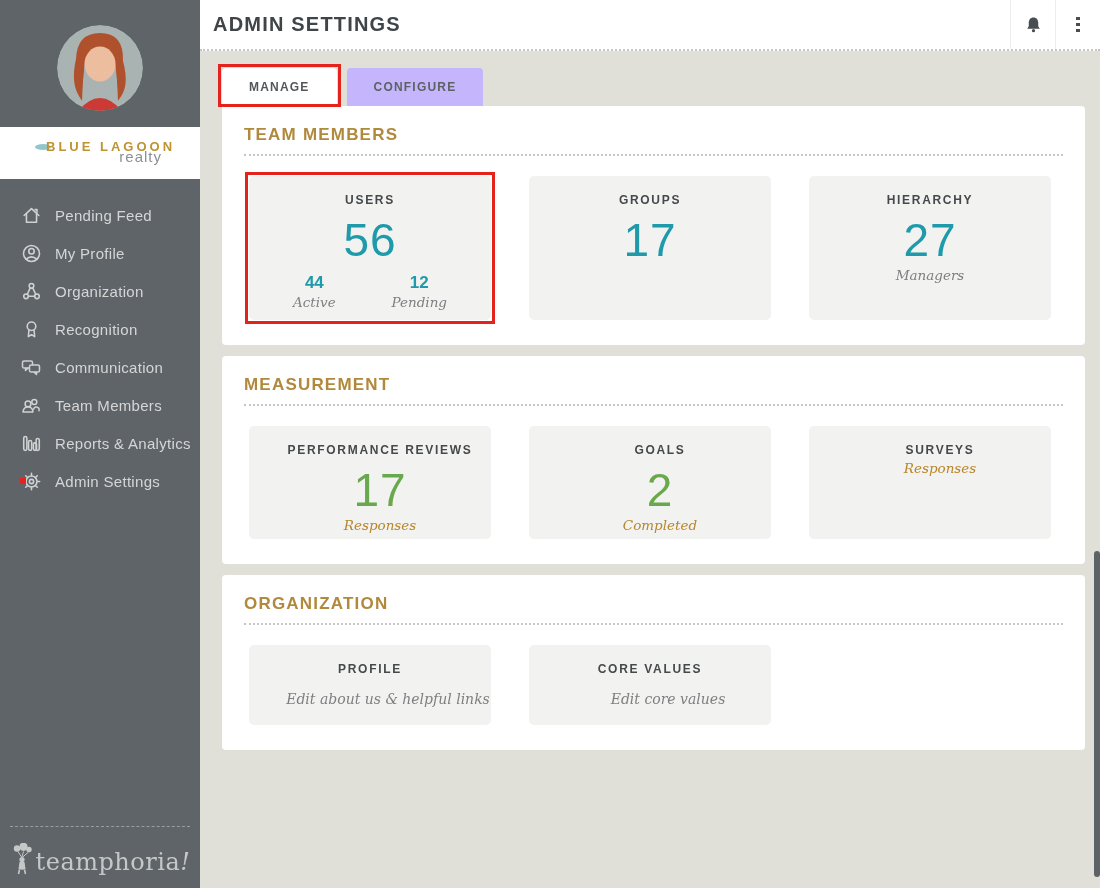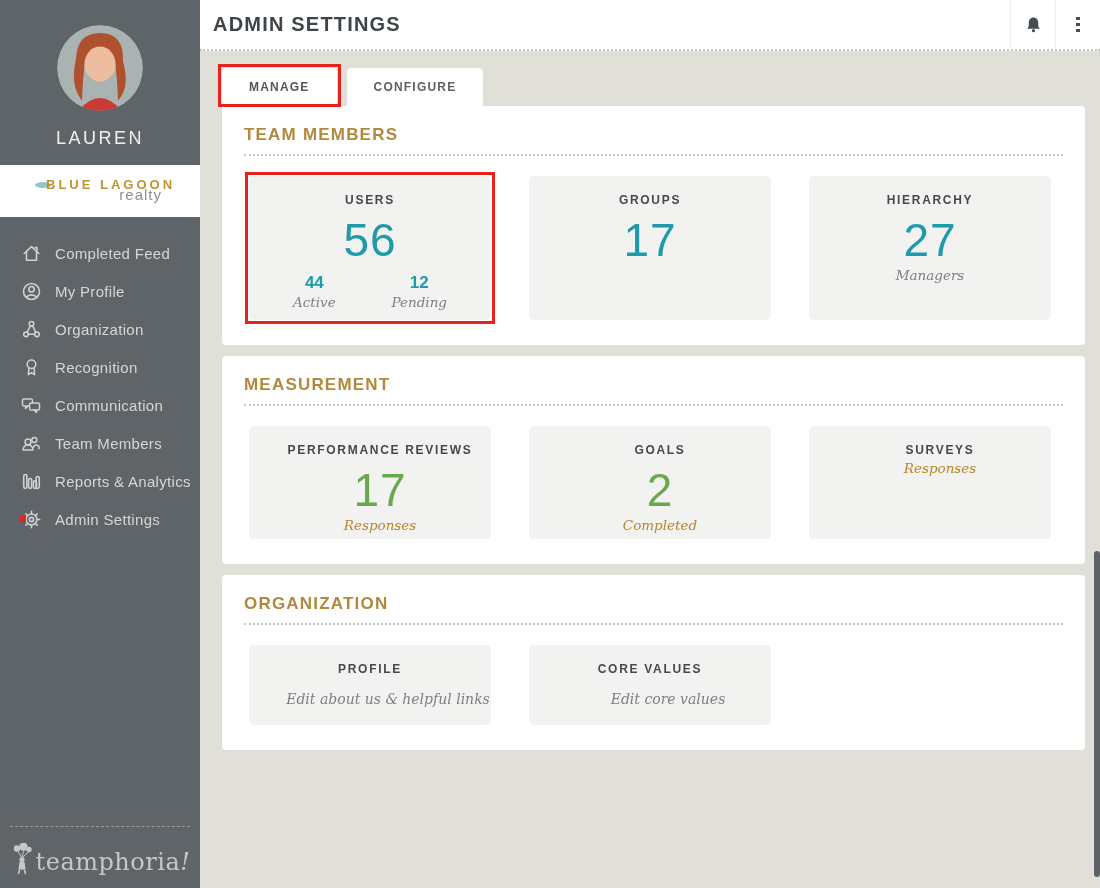--- a/index.html
+++ b/index.html
@@ -45,21 +45,21 @@
   .topbar{position:relative;height:51px;background:#fff;display:flex;align-items:stretch;border-bottom:2px dotted #c6c6c1;}
   .topbar h1{align-self:center;padding-left:13px;font-size:20px;font-weight:bold;letter-spacing:1.2px;color:var(--header-text);}
   .topbar-right{margin-left:auto;display:flex;align-items:stretch;}
   .top-divider{width:1px;background:#ededeb;}
   .icon-btn{width:44px;border:none;background:none;display:flex;align-items:center;justify-content:center;cursor:pointer;}
   .kebab{display:flex;flex-direction:column;gap:2.5px;}
   .kebab span{width:3.5px;height:3.5px;background:#484d52;display:block;}
 
   .content{position:absolute;top:53px;left:0;right:0;bottom:0;padding:15px 15px 0 22px;}
   .tabs{display:flex;gap:10px;height:38px;margin-bottom:0;}
-  .tab{position:relative;border:none;height:38px;padding:0 27px;font-family:"Liberation Sans",sans-serif;font-size:12px;font-weight:bold;letter-spacing:1.2px;color:#5d6164;background:#ffffff;border-radius:4px 4px 0 0;cursor:pointer;}
+  .tab{position:relative;border:none;height:38px;padding:0 27px;font-family:"Liberation Sans",sans-serif;font-size:12px;font-weight:bold;letter-spacing:1.2px;color:#5d6164;background:#c4b5fd;border-radius:4px 4px 0 0;cursor:pointer;}
   .tab.active{background:#fff;color:#53575a;}
 
   .panel{position:relative;background:#fff;border-radius:4px;padding:19px 22px 25px;margin-bottom:11px;width:863px;}
   .panel.first{border-top-left-radius:0;}
   .section-title{font-size:17px;font-weight:bold;letter-spacing:1.2px;color:var(--gold);}
   .dotted{border-bottom:2px dotted #c6c6c1;margin-top:9px;}
   .cards{display:flex;gap:38px;margin-top:20px;padding-left:5px;}
   .card{position:relative;width:242px;background:var(--card-bg);border-radius:5px;text-align:center;padding-top:17px;cursor:pointer;}
   .s0 .card{height:144px;}
   .s1 .card{height:113px;padding-left:20px;}
@@ -100,38 +100,37 @@
           <rect width="86" height="86" fill="#a9b3b2"></rect>
           <path d="M19 34 Q20 8 43 8 Q67 8 66 36 Q73 62 62 74 L59 46 Q59 28 43 27 Q27 28 27 46 L24 74 Q13 60 19 34 Z" fill="#b0512e"></path>
           <ellipse cx="43" cy="39" rx="15.5" ry="17.5" fill="#ecbd9f"></ellipse>
           <path d="M34 45 Q43 53 52 45 Q48 49 43 49 Q38 49 34 45 Z" fill="#fff"></path>
           <path d="M21 86 Q43 60 65 86 Z" fill="#cb3a35"></path>
           <path d="M25 76 Q16 62 21 38 L26 52 Z" fill="#b0512e"></path>
           <path d="M61 76 Q70 62 65 38 L60 52 Z" fill="#b0512e"></path>
         </g>
       </svg>
     </button>
-    <div class="user-name">LAUREN</div>
 
     <div class="brand-strip">
       <span class="brand-swoosh"></span>
       <div class="brand-primary">BLUE LAGOON</div>
       <div class="brand-secondary">realty</div>
     </div>
 
     <ul class="nav" id="nav-list">
         <li>
           <span class="nav-icon">
             <svg width="21" height="21" viewBox="0 0 20 20" stroke="#d0d1d2" stroke-width="1.5" fill="none" stroke-linecap="round" stroke-linejoin="round">
               <path d="M3 10 L10 3.4 L17 10"></path>
               <path d="M5.2 8.2 L5.2 16.4 L14.8 16.4 L14.8 8.2"></path>
               <path d="M13.4 4.4 L15.2 4.4 L15.2 7"></path>
             </svg>
           </span>
-          <span>Completed Feed</span>
+          <span>Pending Feed</span>
         </li>
         <li>
           <span class="nav-icon">
             <svg width="21" height="21" viewBox="0 0 20 20" stroke="#d0d1d2" stroke-width="1.5" fill="none" stroke-linecap="round" stroke-linejoin="round">
               <circle cx="10" cy="10" r="7.6"></circle>
               <circle cx="10" cy="7.8" r="2.6"></circle>
               <path d="M4.9 15.4 Q10 10.9 15.1 15.4"></path>
             </svg>
           </span>
           <span>My Profile</span>

